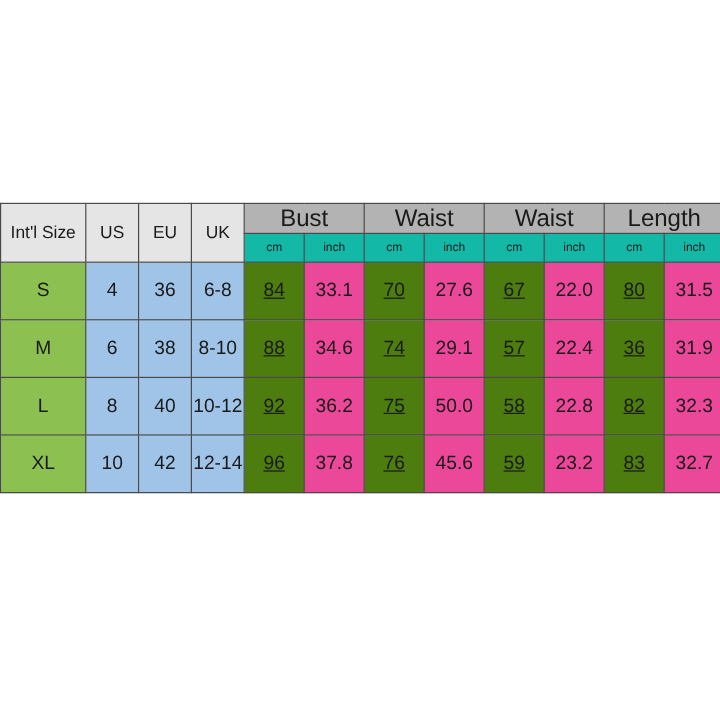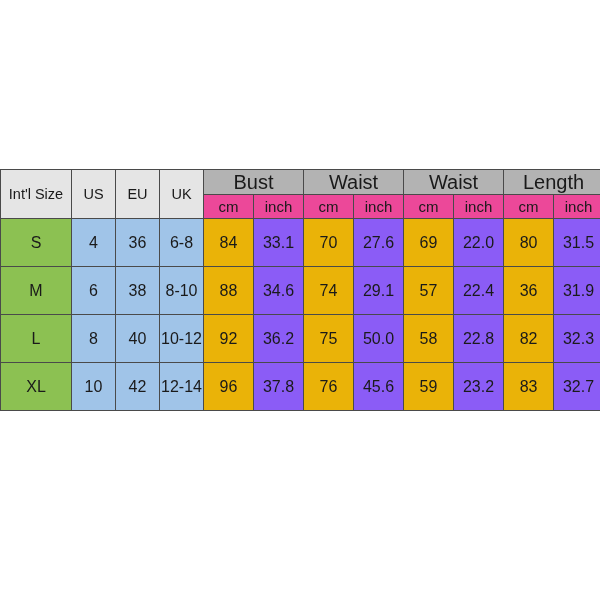--- a/index.html
+++ b/index.html
@@ -45,36 +45,36 @@
     color: #131313;
   }
   .hdr-tall {
     background: #e5e5e5;
     font-size: 14.5px;
     height: 47px;
     line-height: 47px;
     color: #131313;
   }
   .hdr-unit {
-    background: #ec4899;
-    font-size: 15px;
+    background: #14b8a6;
+    font-size: 10px;
     height: 23px;
     line-height: 23px;
     color: #131313;
   }
 
   
   .row-body td {
     height: 47px;
     font-size: 16px;
   }
   .c-size  { background: #8cc152; color: #16301a; font-size: 16px; }
   .c-blue  { background: #a0c4e8; color: #16243a; }
-  .c-white { background: #eab308; color: #171717; }
-  .c-cyan  { background: #8b5cf6; color: #171717; }
+  .c-white { background: #4d7c0f; color: #171717; text-decoration: underline; }
+  .c-cyan  { background: #ec4899; color: #171717; }
 
   
   col.w-size { width: 71px; }
   col.w-us   { width: 44px; }
   col.w-eu   { width: 44px; }
   col.w-uk   { width: 44px; }
   col.w-unit { width: 50px; }
 </style>
 </head>
 <body>
@@ -120,21 +120,21 @@
     <tbody>
       <tr class="row-body">
         <td class="c-size">S</td>
         <td class="c-blue">4</td>
         <td class="c-blue">36</td>
         <td class="c-blue">6-8</td>
         <td class="c-white">84</td>
         <td class="c-cyan">33.1</td>
         <td class="c-white">70</td>
         <td class="c-cyan">27.6</td>
-        <td class="c-white">69</td>
+        <td class="c-white">67</td>
         <td class="c-cyan">22.0</td>
         <td class="c-white">80</td>
         <td class="c-cyan">31.5</td>
       </tr>
       <tr class="row-body">
         <td class="c-size">M</td>
         <td class="c-blue">6</td>
         <td class="c-blue">38</td>
         <td class="c-blue">8-10</td>
         <td class="c-white">88</td>

